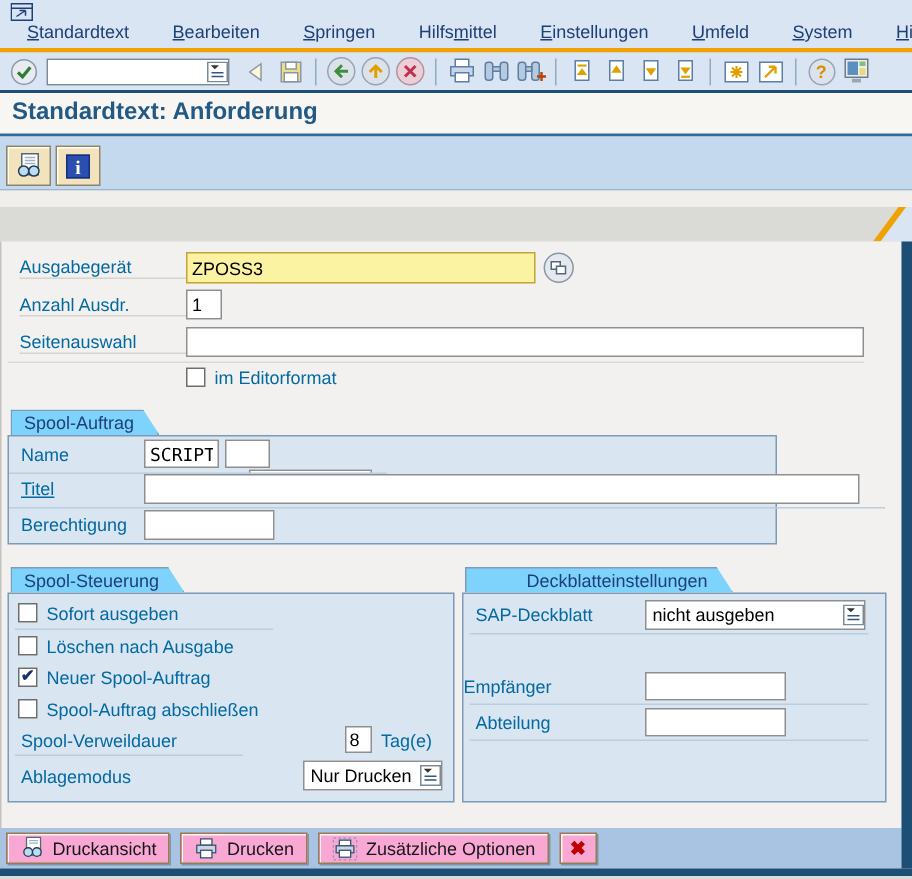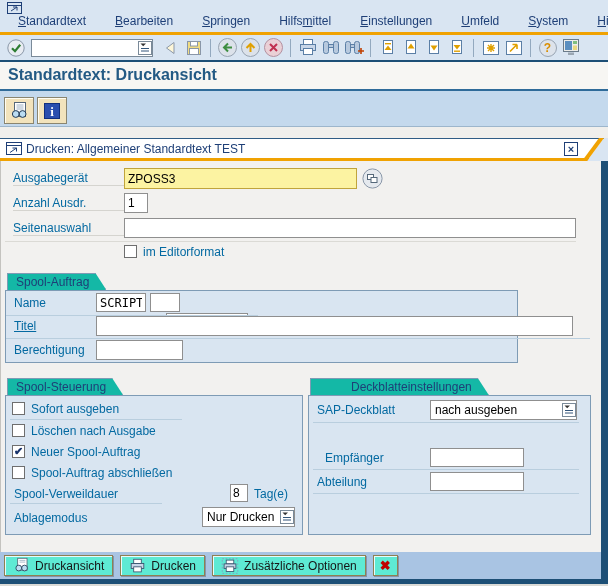--- a/index.html
+++ b/index.html
@@ -61,29 +61,29 @@
   .fld.mono{font-family:"DejaVu Sans Mono",monospace;}
   .fld.focus{background:#FCF3A2;border-color:#C0A43C;}
   .ddl{position:absolute;height:20px;background:#fff;border:1px solid #8F8F8F;display:flex;
        align-items:center;justify-content:space-between;padding-left:4px;}
   .ddl .ddtxt{white-space:nowrap;overflow:hidden;}
   .cb{position:absolute;width:13px;height:13px;background:#fff;border:1px solid #6E6E6E;
       font-size:11px;line-height:11px;text-align:center;color:#17336B;font-weight:bold;}
   .cb.checked::after{content:"✔";}
   .sepline{position:absolute;height:1px;background:#DBDAD5;}
 
-  .grp-tab{position:absolute;height:17px;background:#14b8a6;border:1px solid #7E9BB5;border-bottom:none;
+  .grp-tab{position:absolute;height:17px;background:#7dd3fc;border:1px solid #7E9BB5;border-bottom:none;
            color:#1E3F77;padding:1px 16px 0 8px;white-space:nowrap;z-index:2;
            clip-path:polygon(0 0,calc(100% - 11px) 0,100% 100%,0 100%);}
   .grp-box{position:absolute;background:#D9E5F1;border:1px solid #7E9BB5;}
   .gline{position:absolute;height:1px;background:#B9CEDE;}
 
   .dlg-footer{position:absolute;left:0;top:414px;width:601px;height:27px;background:#A9C4E3;
               display:flex;align-items:flex-start;gap:7px;padding:3px 0 0 4px;}
-  .fbtn{height:21px;background:#5eead4;border:1px solid #8F7F52;
+  .fbtn{height:21px;background:#f9a8d4;border:1px solid #8F7F52;
         box-shadow:inset 1px 1px 0 rgba(255,255,255,.85),1px 1px 0 rgba(60,60,60,.35);
         display:inline-flex;align-items:center;gap:5px;padding:0 8px;color:#161616;}
   .redx{color:#C00000;font-weight:bold;font-size:13px;line-height:13px;}
 </style>
 </head>
 <body>
 
 <div class="topbar">
   <svg class="winicon" width="17" height="12" viewBox="0 0 17 12">
     <rect x="0.5" y="0.5" width="14" height="11" fill="#D9E5F2" stroke="#1E3F77"></rect>
@@ -219,52 +219,41 @@
     <svg width="20" height="19" viewBox="0 0 20 19">
       <rect x="2.5" y="1.5" width="15" height="12" fill="#EDEDEA" stroke="#6B7B8A"></rect>
       <rect x="4" y="3" width="7" height="9" fill="#5B8FC0"></rect>
       <rect x="12" y="3" width="4" height="3" fill="#7FBF7F"></rect>
       <rect x="12" y="7.5" width="4" height="4.5" fill="#E8D880"></rect>
       <rect x="7" y="14.5" width="6" height="2.5" fill="#9AA6B2"></rect>
     </svg>
   </button>
 </div>
 
-<div class="screen-title">Standardtext: Druckansicht</div>
+<div class="screen-title">Standardtext: Anforderung</div>
 
 <div class="app-toolbar">
   <button class="app-btn" style="left:4px;">
     <svg width="20" height="20" viewBox="0 0 20 20">
       <rect x="5.5" y="1.5" width="11" height="14" fill="#fff" stroke="#55687A"></rect>
       <path d="M7.5 4 h7 M7.5 6 h7 M7.5 8 h7" stroke="#9FB2C4"></path>
       <circle cx="6.8" cy="13" r="3.4" fill="#BBDDF2" stroke="#223B55"></circle>
       <circle cx="13.6" cy="13" r="3.4" fill="#BBDDF2" stroke="#223B55"></circle>
       <path d="M10.2 13 h0.2" stroke="#223B55"></path>
     </svg>
   </button>
   <button class="app-btn" style="left:37px;">
     <span class="info-badge">i</span>
   </button>
 </div>
 
 <div class="gap-strip"></div>
 
 <div class="dialog">
 
-  <div class="dlg-titlebar">
-    <svg class="dlg-icon" width="17" height="14" viewBox="0 0 17 14">
-      <rect x="0.5" y="0.5" width="15" height="12" fill="#fff" stroke="#1E3F77"></rect>
-      <path d="M0.5 3.5 h15" stroke="#1E3F77"></path>
-      <path d="M4 10.5 L10.5 6 M10.5 6 h-4 M10.5 6 v3.5" stroke="#1E3F77" fill="none"></path>
-    </svg>
-    <span class="dlg-title-text">Drucken: Allgemeiner Standardtext TEST</span>
-    <button class="dlg-close">
-      <span>×</span>
-    </button>
-  </div>
   <svg class="dlg-corner" width="28" height="23" viewBox="0 0 28 23">
     <polygon points="7,23 24,0 28,0 28,23" fill="#D9E5F2"></polygon>
     <polygon points="2,23 19,0 24,0 7,23" fill="#F0A202"></polygon>
   </svg>
 
   <div class="dlg-body">
 
     <span class="lbl u" style="left:12px;top:10px;width:111px;">Ausgabegerät</span>
     <input class="fld focus" style="left: 123px; top: 7px; width: 233px; height: 21px;" value="ZPOSS3">
     <button style="position:absolute;left:361px;top:7px;width:21px;height:21px;">
@@ -329,30 +318,30 @@
           <polygon points="2.5,2.5 8,2.5 5.2,5.2" fill="#333"></polygon>
           <path d="M3 7.5 h8 M3 10 h8" stroke="#33557A"></path>
         </svg>
       </div>
     </div>
 
     <div class="grp-tab" style="left:309px;top:217px;padding-left:40px;">Deckblatteinstellungen</div>
     <div class="grp-box" style="left:307px;top:234px;width:283px;height:140px;">
       <span class="lbl" style="left:8px;top:7px;">SAP-Deckblatt</span>
       <div class="ddl" style="left:121px;top:4px;width:147px;">
-        <span class="ddtxt">nach ausgeben</span>
+        <span class="ddtxt">nicht ausgeben</span>
         <svg width="14" height="14" viewBox="0 0 14 14" style="flex:none;">
           <rect x="0.5" y="0.5" width="13" height="13" fill="#fff" stroke="#7A8A99"></rect>
           <polygon points="2.5,2.5 8,2.5 5.2,5.2" fill="#333"></polygon>
           <path d="M3 7.5 h8 M3 10 h8" stroke="#33557A"></path>
         </svg>
       </div>
       <div class="gline" style="left:4px;top:26px;width:266px;"></div>
 
-      <span class="lbl" style="left:16px;top:55px;">Empfänger</span>
+      <span class="lbl" style="left:0;top:55px;">Empfänger</span>
       <input class="fld" style="left: 121px; top: 52px; width: 94px; height: 19px;" value="">
       <div class="gline" style="left:4px;top:73px;width:266px;"></div>
 
       <span class="lbl" style="left:8px;top:79px;">Abteilung</span>
       <input class="fld" style="left: 121px; top: 76px; width: 94px; height: 19px;" value="">
       <div class="gline" style="left:4px;top:97px;width:266px;"></div>
     </div>
   </div>
 
   <div class="dlg-footer">

